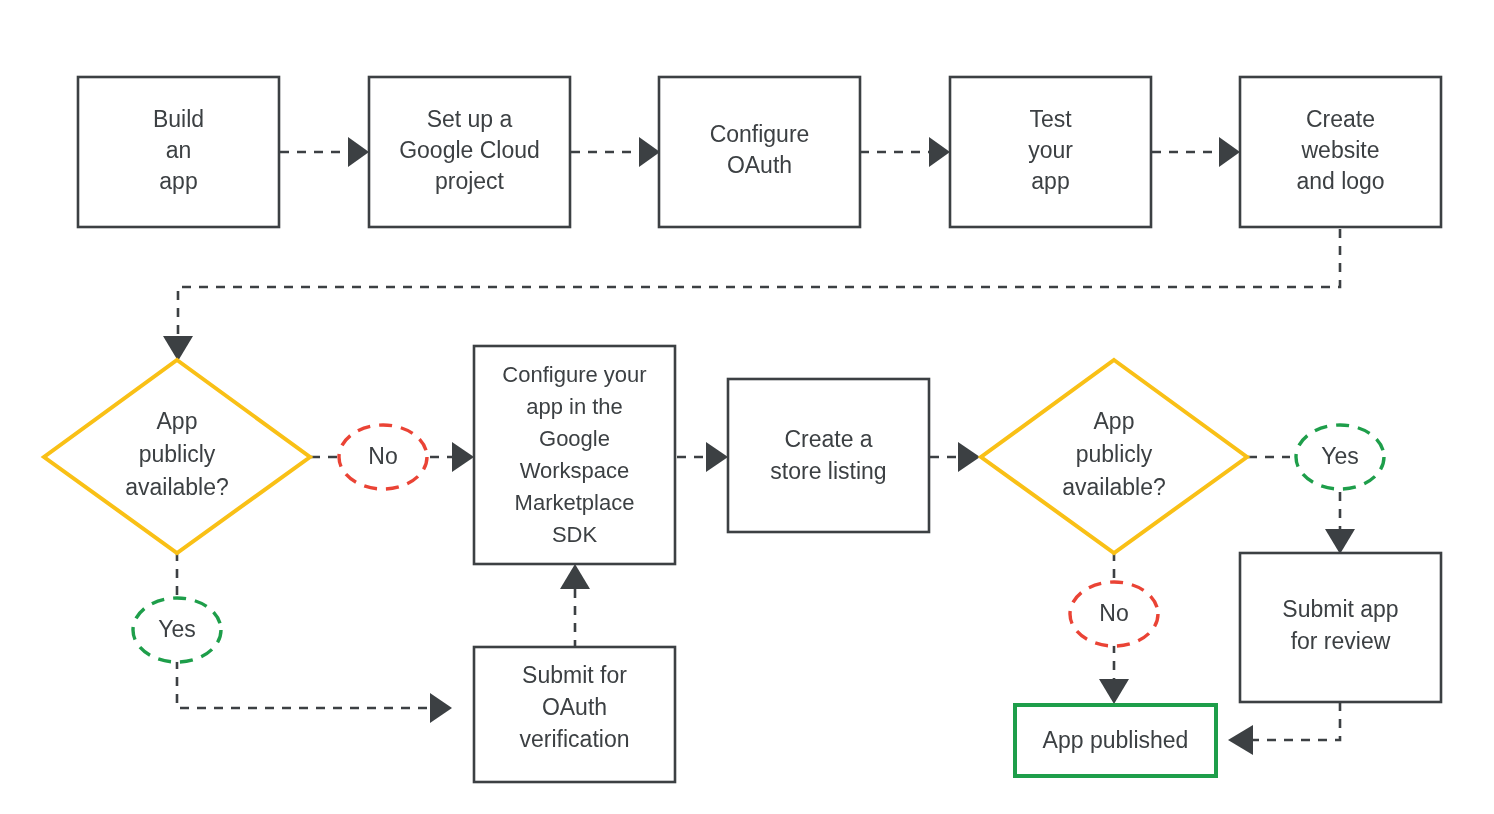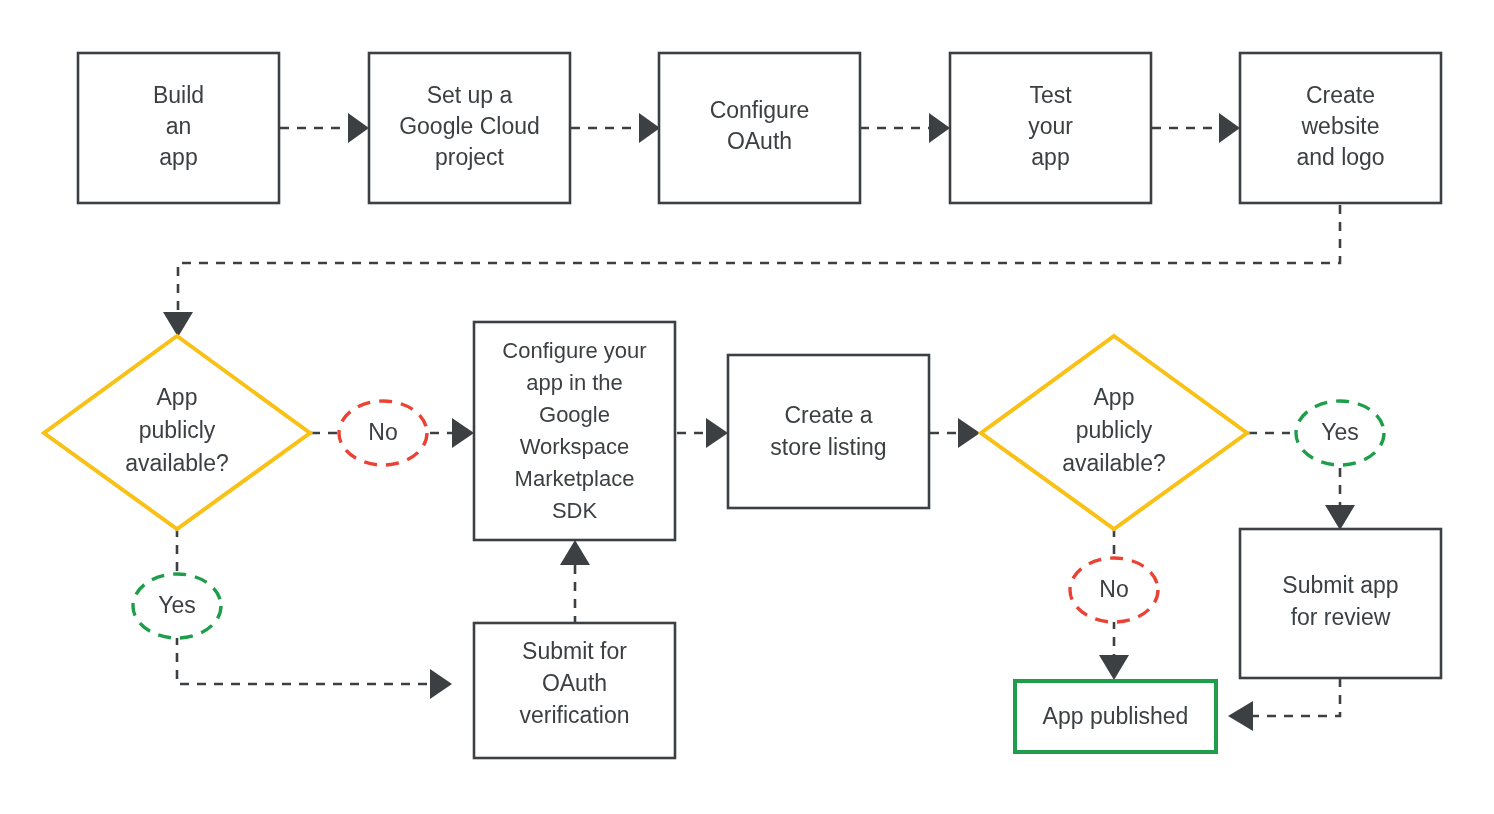--- a/index.html
+++ b/index.html
@@ -10,20 +10,21 @@
   body {
     width: 1494px;
     height: 814px;
     font-family: "Liberation Sans", sans-serif;
     overflow: hidden;
   }
   #flow-root {
     position: relative;
     width: 1494px;
     height: 668px;
+    margin-top: 24px;
   }
   svg#flow-svg {
     display: block;
     width: 1494px;
     height: 814px;
   }
   .node-rect {
     fill: #ffffff;
     stroke: #3C4043;
     stroke-width: 2.6;

